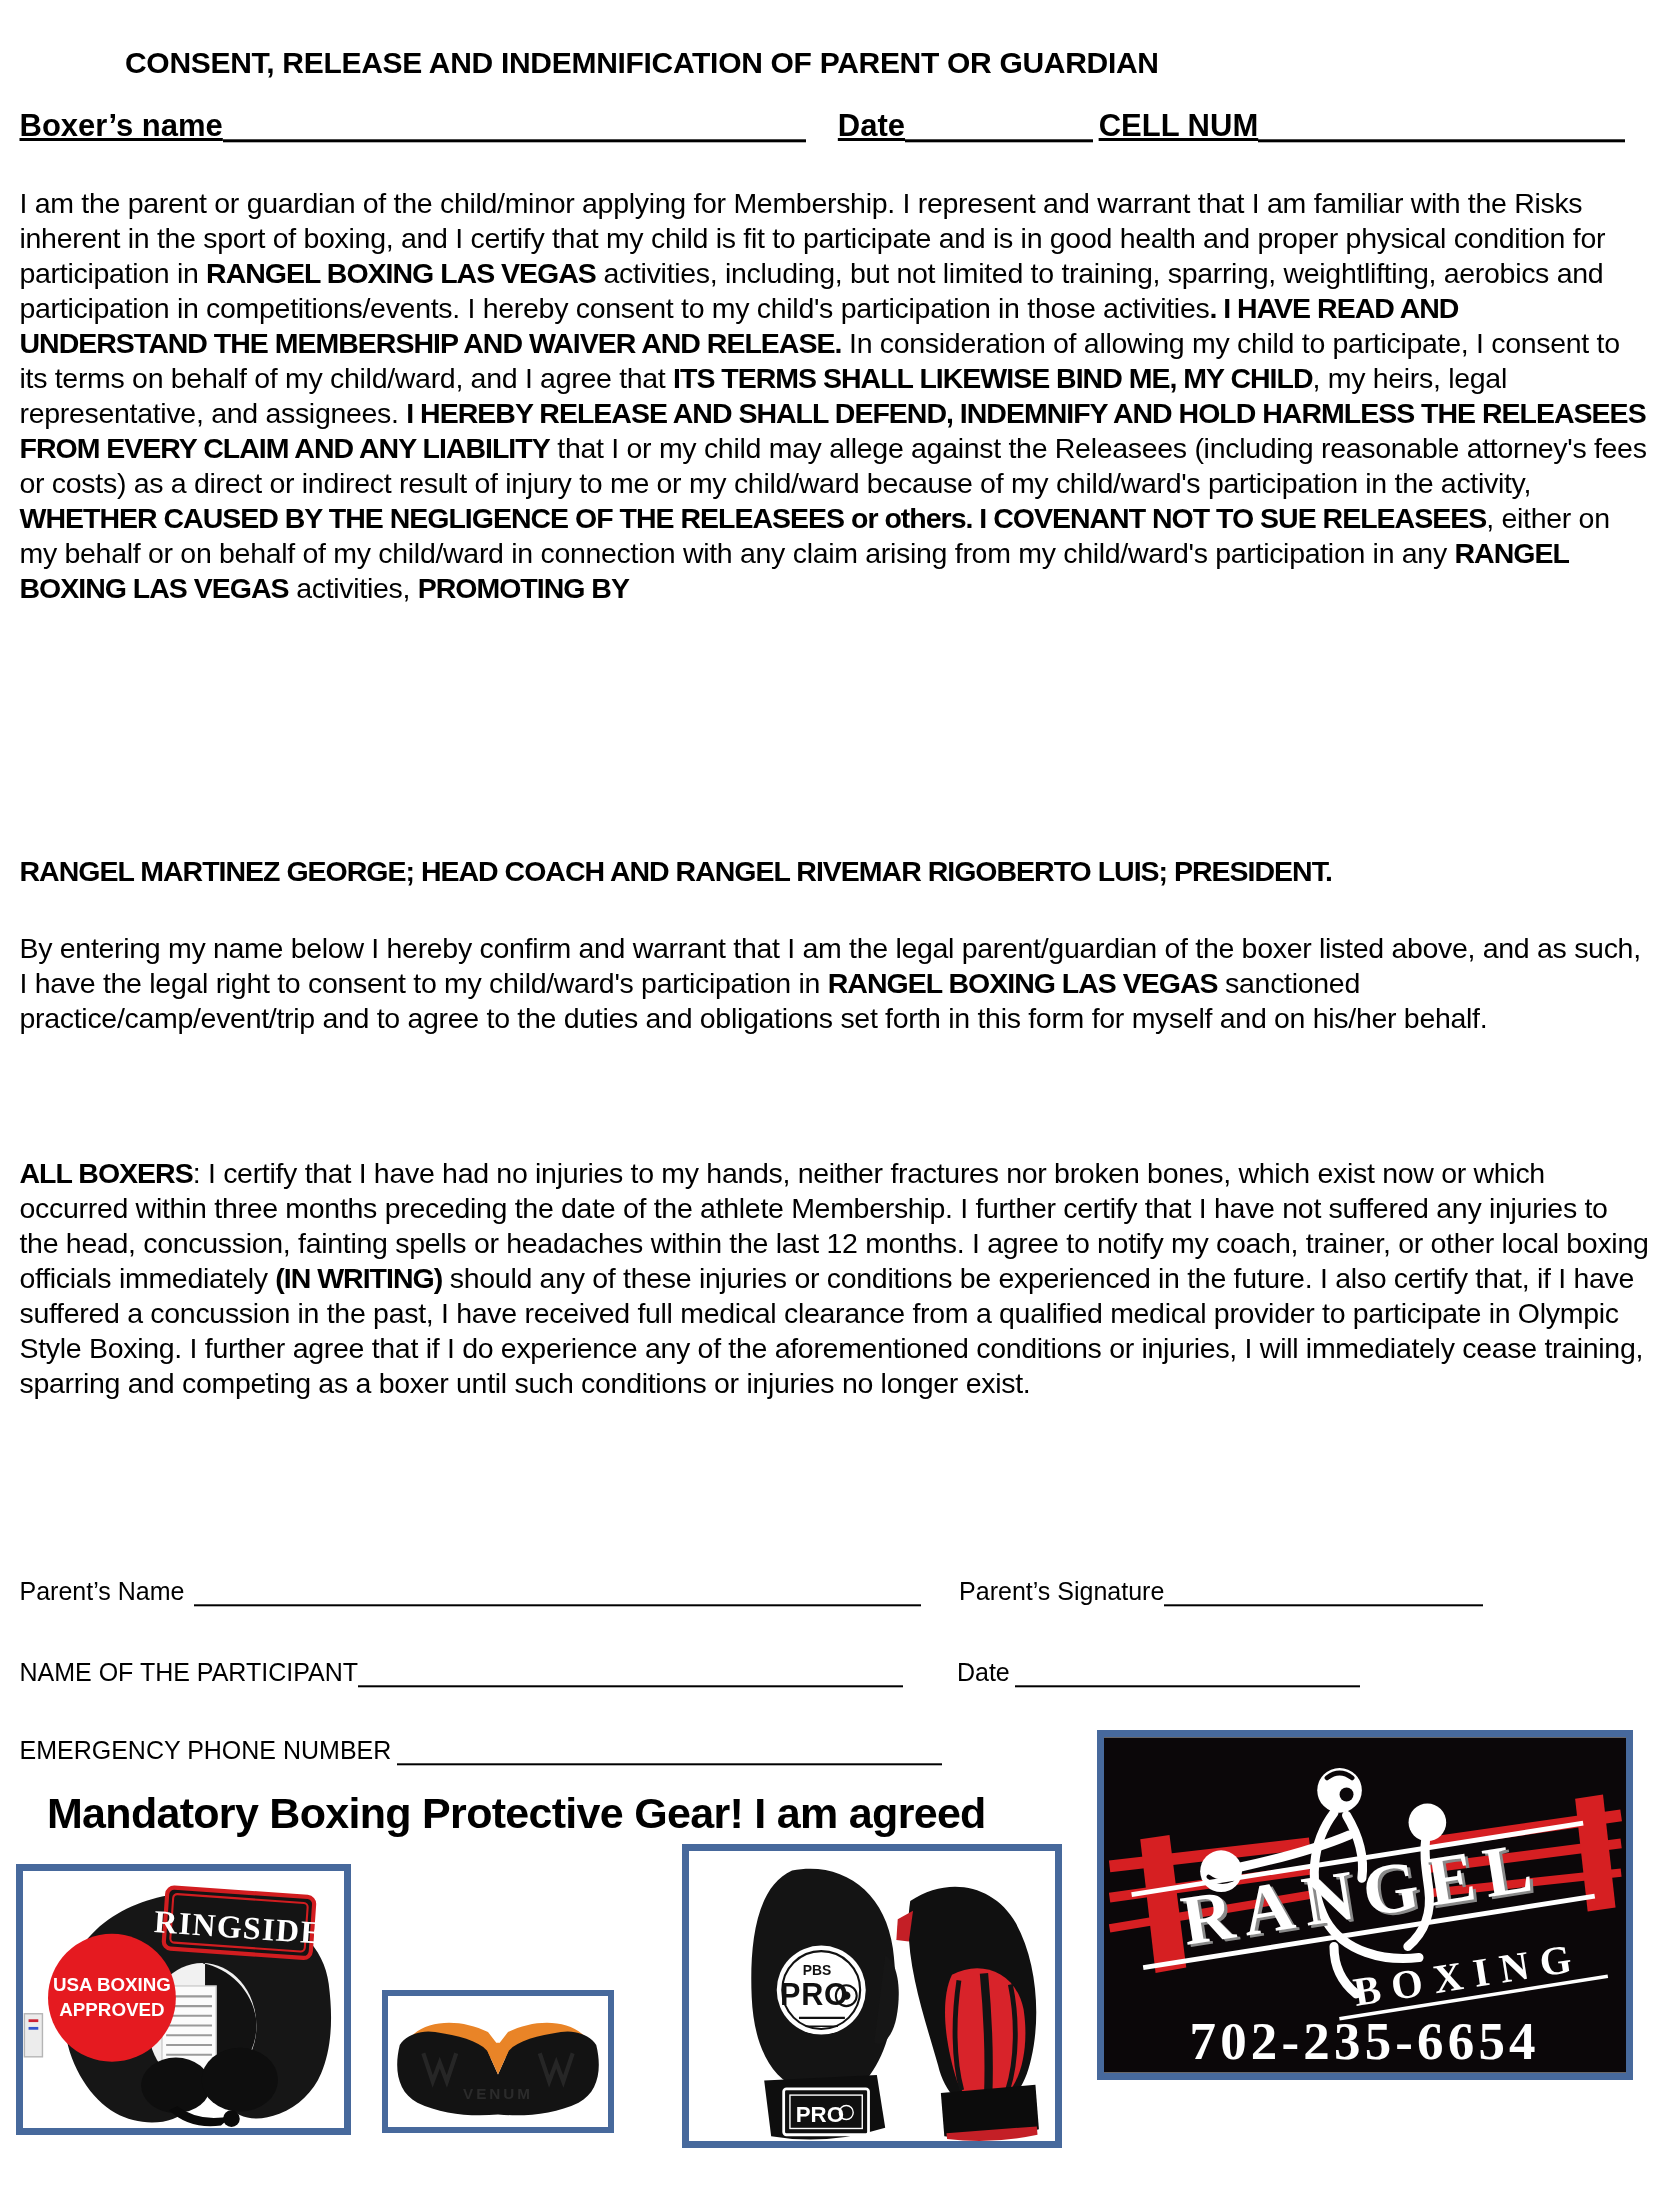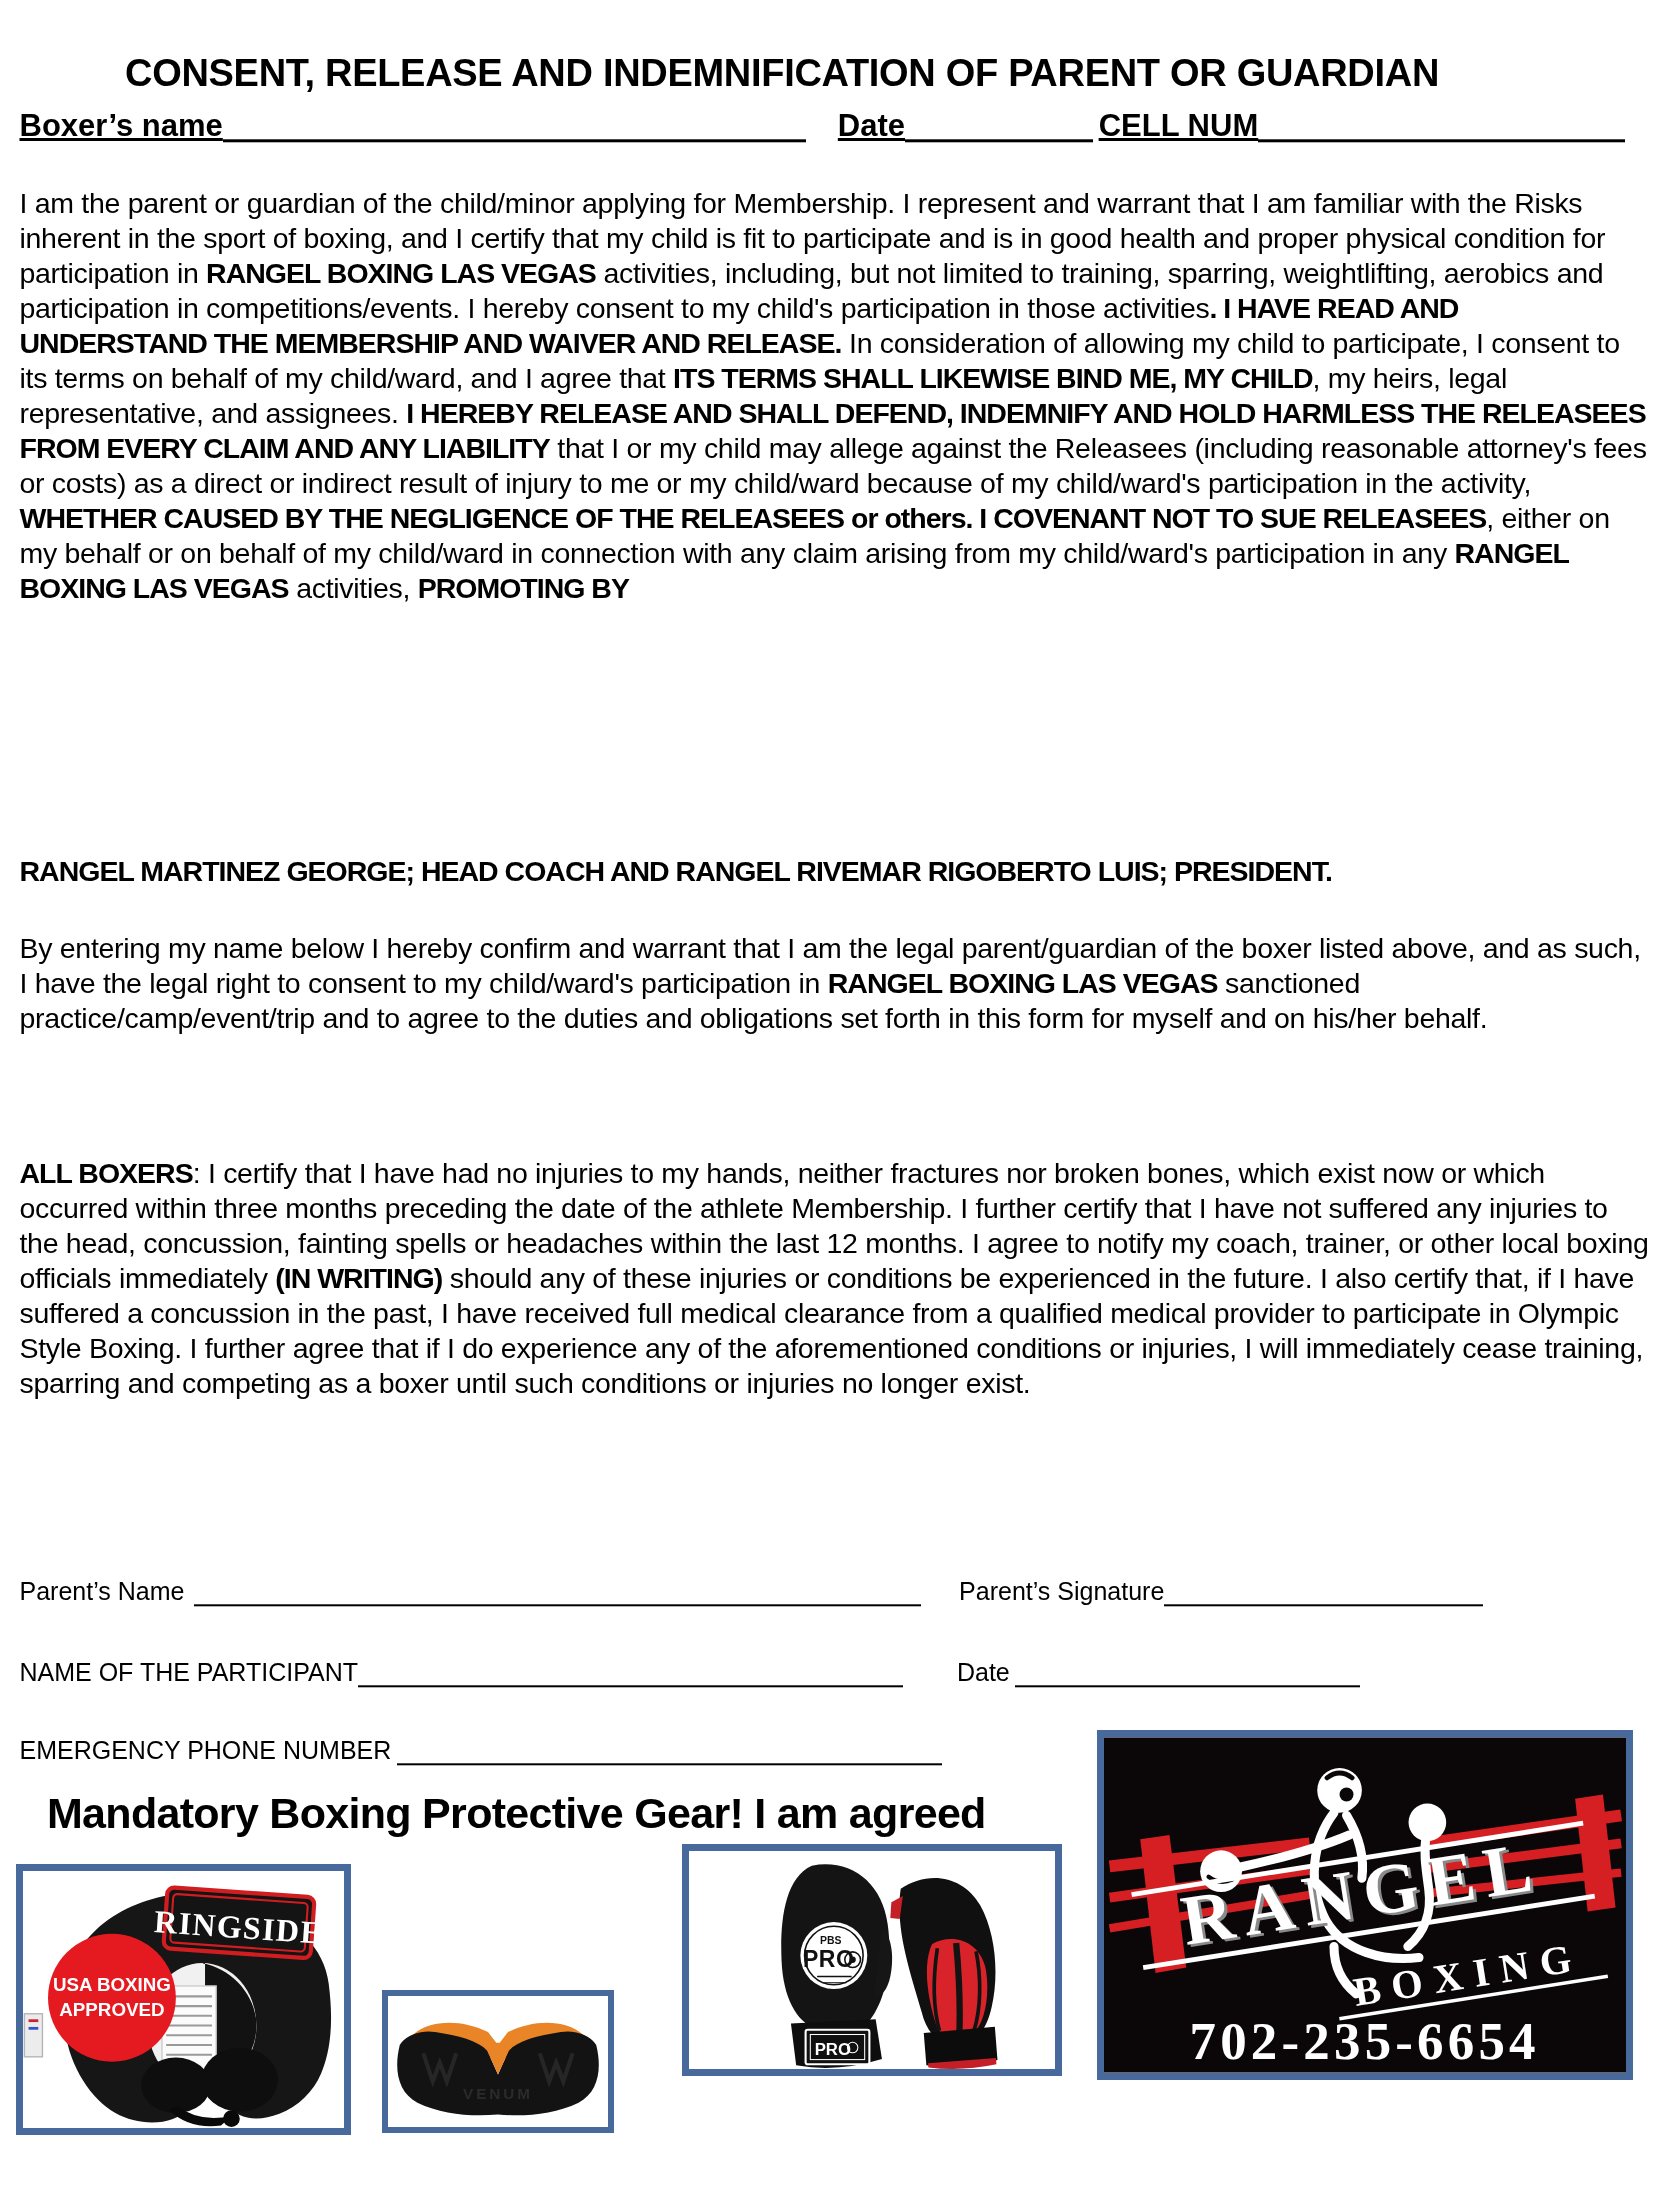--- a/index.html
+++ b/index.html
@@ -1,19 +1,19 @@
 <!DOCTYPE html>
 <html style="font-size:11px"><head>
 <meta charset="utf-8">
 <style>
   html,body{margin:0;padding:0;background:#888;}
   .page{position:relative;width:1667px;height:2205px;background:#ffffff;
         font-family:"Liberation Sans",sans-serif;color:#000;overflow:hidden;}
   .abs{position:absolute;}
-  .title{left:125px;top:26.4px;font-size:38px;font-weight:700;letter-spacing:-0.3px;white-space:nowrap;}
+  .title{left:125px;top:26.4px;font-size:30px;font-weight:700;letter-spacing:-0.3px;white-space:nowrap;}
   .fieldrow{left:19.5px;width:1633px;white-space:nowrap;font-size:31px;}
   .fieldrow.bold{font-weight:700;}
   .fieldrow.reg{font-size:25px;font-weight:400;}
   .uline{display:inline-block;height:0;border-bottom:3.5px solid #000;transform:translateY(6.3px);}
   .uline.thin{border-bottom-width:2.8px;}
   .body{left:19.5px;width:1633px;font-size:28.5px;line-height:35px;letter-spacing:-0.3px;text-align:left;}
   .body .b{font-weight:700;letter-spacing:-1px;}
   .gear-heading{left:43px;top:1785px;font-size:43px;font-weight:700;letter-spacing:-0.7px;white-space:nowrap;}
   .photo{position:absolute;background:#fff;border:7px solid #47699c;box-sizing:border-box;}
   .photo svg{display:block;width:100%;height:100%;}
@@ -108,21 +108,21 @@
                C222,58 254,50 294,44 C320,40 344,50 354,66 C364,106 358,146 324,164
                C282,184 232,188 187,184 C142,188 92,184 50,164 C16,146 10,106 20,66 Z" fill="#131313"></path>
       <path d="M169,76 L187,116 L205,76 C199,66 193,62 187,62 C181,62 175,66 169,76 Z" fill="#e98427"></path>
 
       <path d="M60,80 L76,128 L88,96 L100,128 L116,80" fill="none" stroke="#262626" stroke-width="7"></path>
       <path d="M258,80 L274,128 L286,96 L298,128 L314,80" fill="none" stroke="#262626" stroke-width="7"></path>
       <text x="187" y="158" font-family="Liberation Sans, sans-serif" font-size="26" font-weight="700" fill="#2b2b2b" text-anchor="middle" letter-spacing="5">VENUM</text>
     </svg>
   </figure>
 
-  <figure class="photo" style="left:682px;top:1844px;width:380px;height:232px;margin:0;">
+  <figure class="photo" style="left:682px;top:1844px;width:380px;height:304px;margin:0;">
     <svg viewBox="0 0 526 417">
       <rect x="0" y="0" width="526" height="417" fill="#ffffff"></rect>
 
       <path d="M318,72 C372,36 438,48 470,104 C500,158 506,238 492,298 C482,344 460,370 428,372
                C394,374 368,350 358,308 C338,238 306,148 318,72 Z" fill="#101010"></path>
       <path d="M378,178 C418,156 470,172 481,228 C489,280 478,330 455,352 C430,373 396,362 385,330
                C372,290 358,220 378,178 Z" fill="#d8232a"></path>
       <path d="M424,176 C430,240 432,300 430,354" fill="none" stroke="#131313" stroke-width="12"></path>
       <path d="M388,186 C380,240 380,300 392,344" fill="none" stroke="#131313" stroke-width="7"></path>
       <path d="M462,192 C472,240 472,300 458,344" fill="none" stroke="#131313" stroke-width="7"></path>

